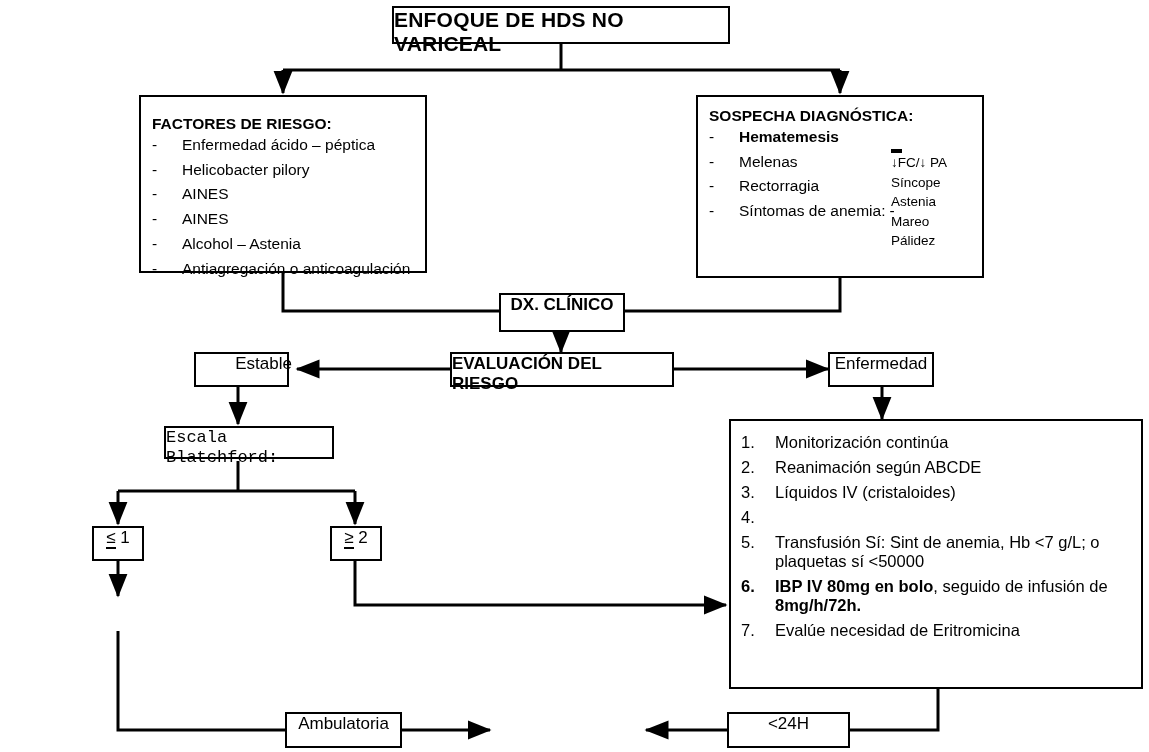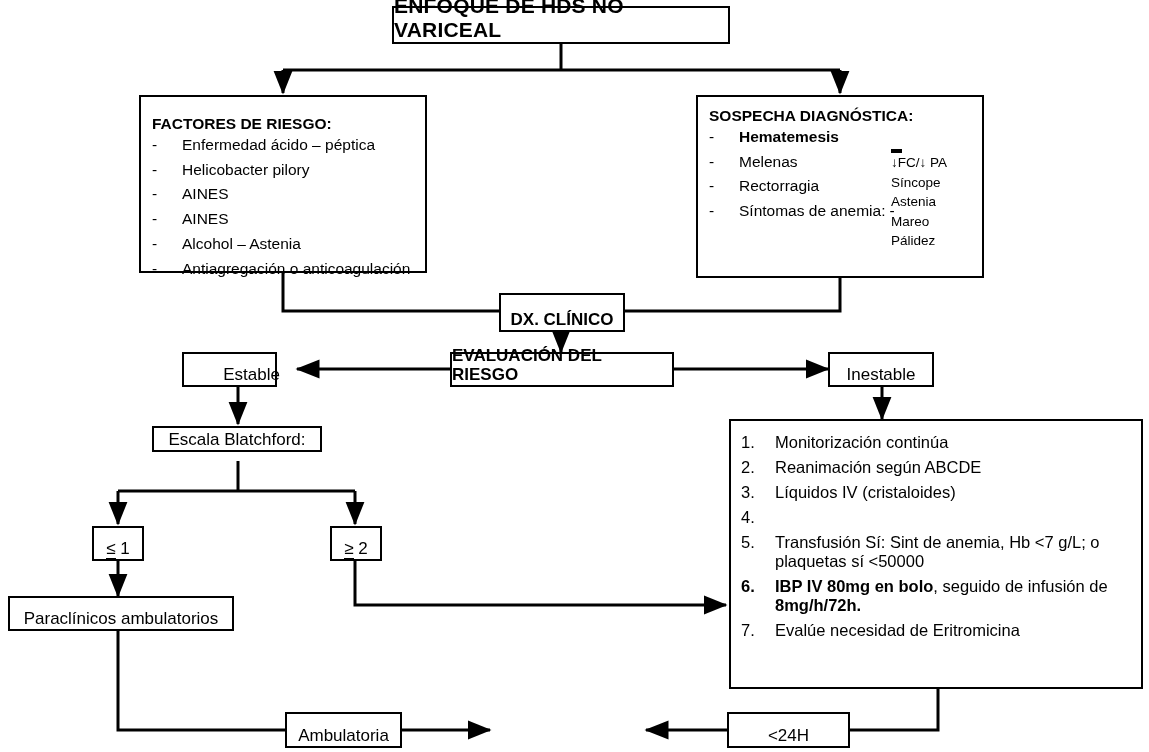--- a/index.html
+++ b/index.html
@@ -25,21 +25,21 @@
     width: 1149px;
     height: 752px;
     pointer-events: none;
   }
   .node {
     position: absolute;
     box-sizing: border-box;
     background: #ffffff;
     border: 2px solid #000000;
     display: flex;
-    align-items: flex-end;
+    align-items: flex-start;
     justify-content: center;
     line-height: 1.15;
   }
   .node.topleftalign {
     display: block;
     align-items: flex-start;
     justify-content: flex-start;
   }
   .title-node {
     font-weight: bold;
@@ -248,43 +248,40 @@
   </div>
 
   <div class="node mid-bold" style="left:450px; top:352px; width:224px; height:35px;">
     <span>EVALUACIÓN DEL RIESGO</span>
   </div>
 
   <div class="node mid-bold" style="left:499px; top:293px; width:126px; height:39px;">
     <span>DX. CLÍNICO</span>
   </div>
 
-  <div class="node plain-label" style="left:182px; top:352px; width:95px; height:35px;padding-left:44px;">
+  <div class="node plain-label" style="left:194px; top:352px; width:95px; height:35px;padding-left:44px;">
     <span>Estable</span>
   </div>
 
   <div class="node plain-label" style="left:828px; top:352px; width:106px; height:35px;">
-    <span>Inestable</span>
-  </div>
-
-  <div class="node plain-label" style="left:152px; top:426px; width:170px; height:26px;">
+    <span>Enfermedad</span>
+  </div>
+
+  <div class="node plain-label" style="left:164px; top:426px; width:170px; height:33px;font-family:Liberation Mono, monospace;">
     <span>Escala Blatchford:</span>
   </div>
 
   <div class="node cmp" style="left:92px; top:526px; width:52px; height:35px;">
     <span><u>≤</u>&nbsp;<span>1</span></span>
   </div>
 
   <div class="node cmp" style="left:330px; top:526px; width:52px; height:35px;">
     <span><u>≥</u>&nbsp;<span>2</span></span>
   </div>
 
-  <div class="node plain-label" style="left:8px; top:596px; width:226px; height:35px;">
-    <span>Paraclínicos ambulatorios</span>
-  </div>
 
   <div class="node topleftalign" style="left:729px; top:419px; width:414px; height:270px; padding:12px 8px 0 10px;">
     <ul class="num-list">
       <li>
           <span class="num">1.</span>
           <span class="txt">Monitorización continúa</span>
         </li>
       <li>
           <span class="num">2.</span>
           <span class="txt">Reanimación según ABCDE</span>

